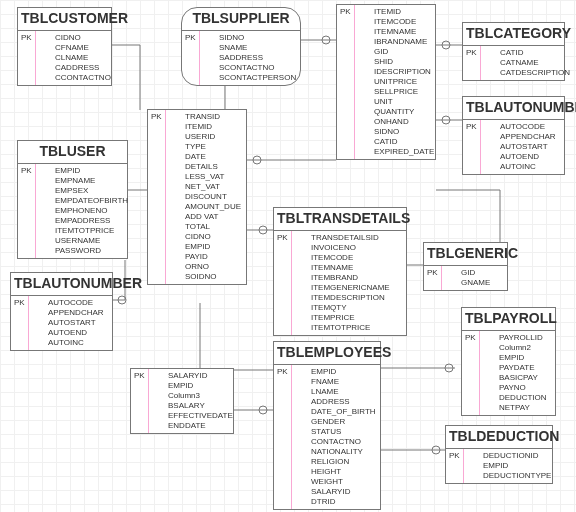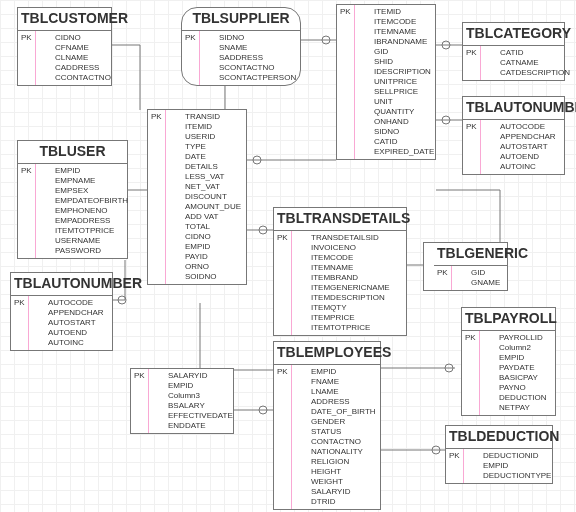--- a/index.html
+++ b/index.html
@@ -241,21 +241,21 @@
           <div>ITEMNAME</div>
           <div>ITEMBRAND</div>
           <div>ITEMGENERICNAME</div>
           <div>ITEMDESCRIPTION</div>
           <div>ITEMQTY</div>
           <div>ITEMPRICE</div>
           <div>ITEMTOTPRICE</div>
         </div>
       </div>
     </div>
-    <div class="entity" style="left: 423px; top: 242px; width: 85px; padding-left: 10px;">
+    <div class="entity" style="left: 423px; top: 242px; width: 85px;">
       <div class="title">TBLGENERIC</div>
       <div class="body">
         <div class="pkcol">
           <div>PK</div>
         </div>
         <div class="cols">
           <div>GID</div>
           <div>GNAME</div>
         </div>
       </div>

